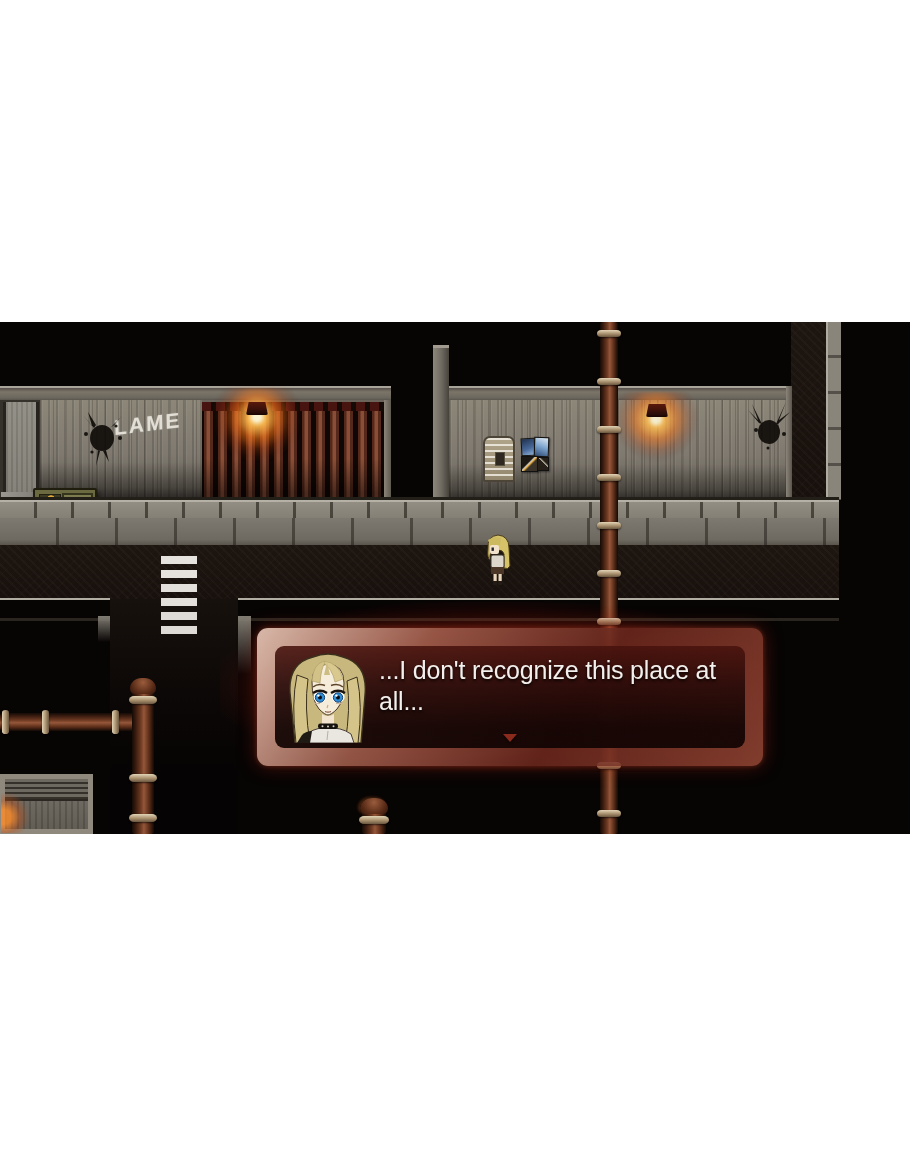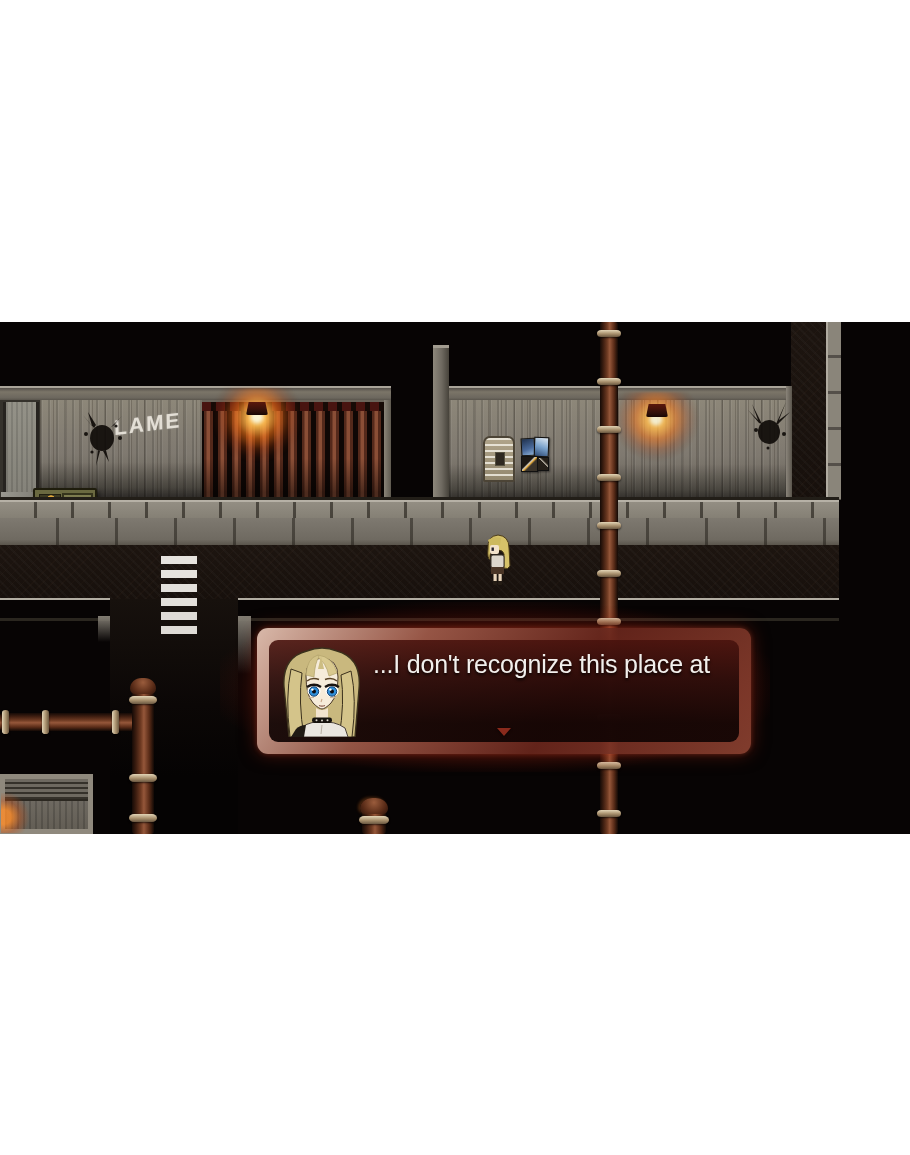--- a/index.html
+++ b/index.html
@@ -124,21 +124,21 @@
       linear-gradient(180deg,#77726a,#635e55);
     box-sizing:border-box;
   }
   .shed-top{
     background:repeating-linear-gradient(180deg,#6e6960 0 3px,#35312a 3px 5px);
     border-bottom:2px solid #2c2821;
   }
   .poster{position:absolute;border:1px solid #111;box-shadow:1px 1px 2px rgba(0,0,0,.5);}
   
   #dlg{
-    border-radius:11px;padding:12px;
+    border-radius:11px;padding:18px;
     background:linear-gradient(125deg,rgba(228,194,178,.95),rgba(168,98,80,.85) 30%,rgba(104,38,28,.9) 62%,rgba(150,70,52,.85));
     box-shadow:0 0 18px rgba(150,35,18,.5),0 0 5px rgba(220,90,55,.35);
   }
   #dlg-inner{
     position:relative;width:100%;height:100%;border-radius:9px;
     background:linear-gradient(180deg,rgba(72,18,13,.88),rgba(40,10,8,.9) 38%,rgba(17,4,3,.93) 82%);
   }
   .dlg-line{
     color:#f2efec;font-size:25px;line-height:31px;letter-spacing:-.2px;
     white-space:nowrap;text-shadow:0 2px 3px rgba(0,0,0,.85);
@@ -328,18 +328,19 @@
         <path d="M14 92 L19 84 Q23 80 29 80 L27 92 Z" fill="#201a14"></path>
         <path d="M45 80 L44 89" fill="none" stroke="#b8b0a4" stroke-width="1"></path>
         <rect x="35" y="72.5" width="20" height="5.5" rx="2.4" fill="#16120e"></rect>
         <circle cx="39.5" cy="75.2" r="1" fill="#d8d4cc"></circle>
         <circle cx="45" cy="75.4" r="1" fill="#d8d4cc"></circle>
         <circle cx="50.5" cy="75.2" r="1" fill="#d8d4cc"></circle>
       </svg>
 
       <div style="position:absolute;left:104px;top:9px;">
         <div class="dlg-line">...I don't recognize this place at</div>
+        <div class="dlg-line">all...</div>
       </div>
       <div id="dlg-arrow" style="position:absolute;left:228px;top:88px;"></div>
     </div>
   </div>
 
 </div>
 
 </body></html>

